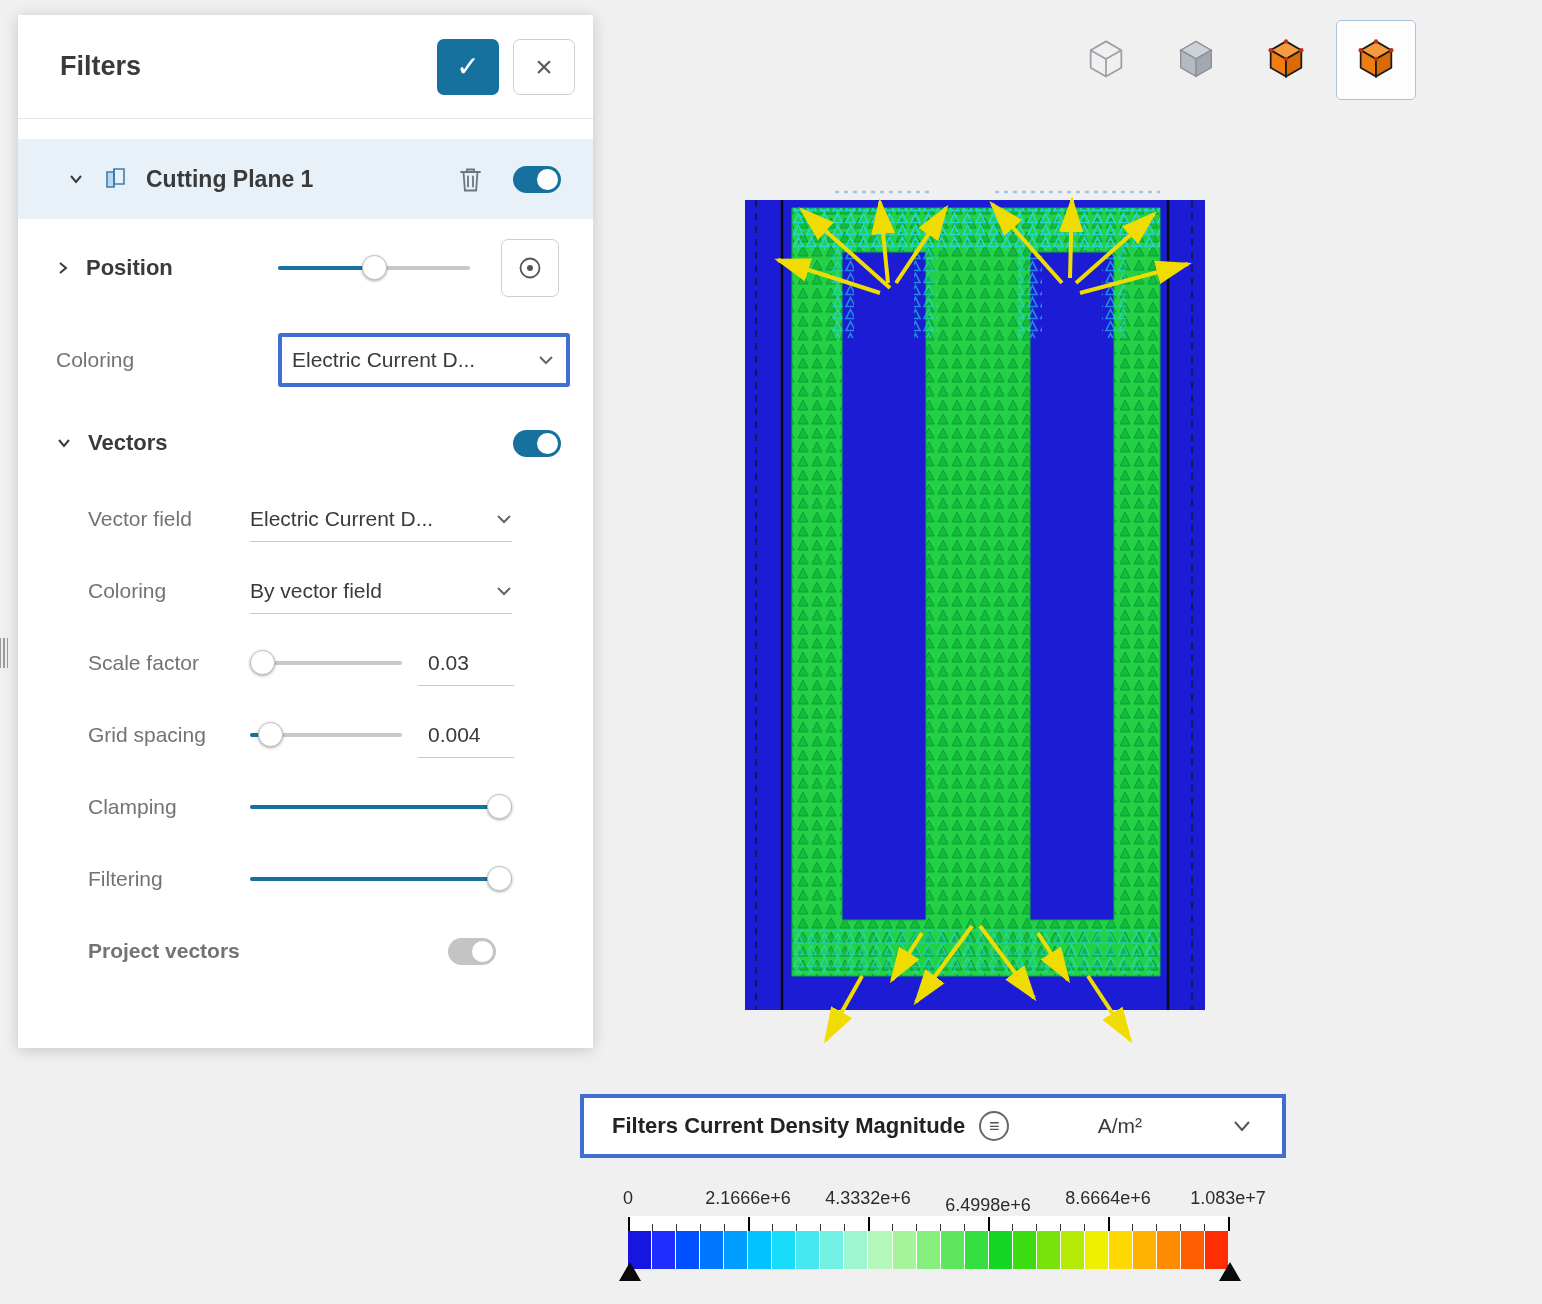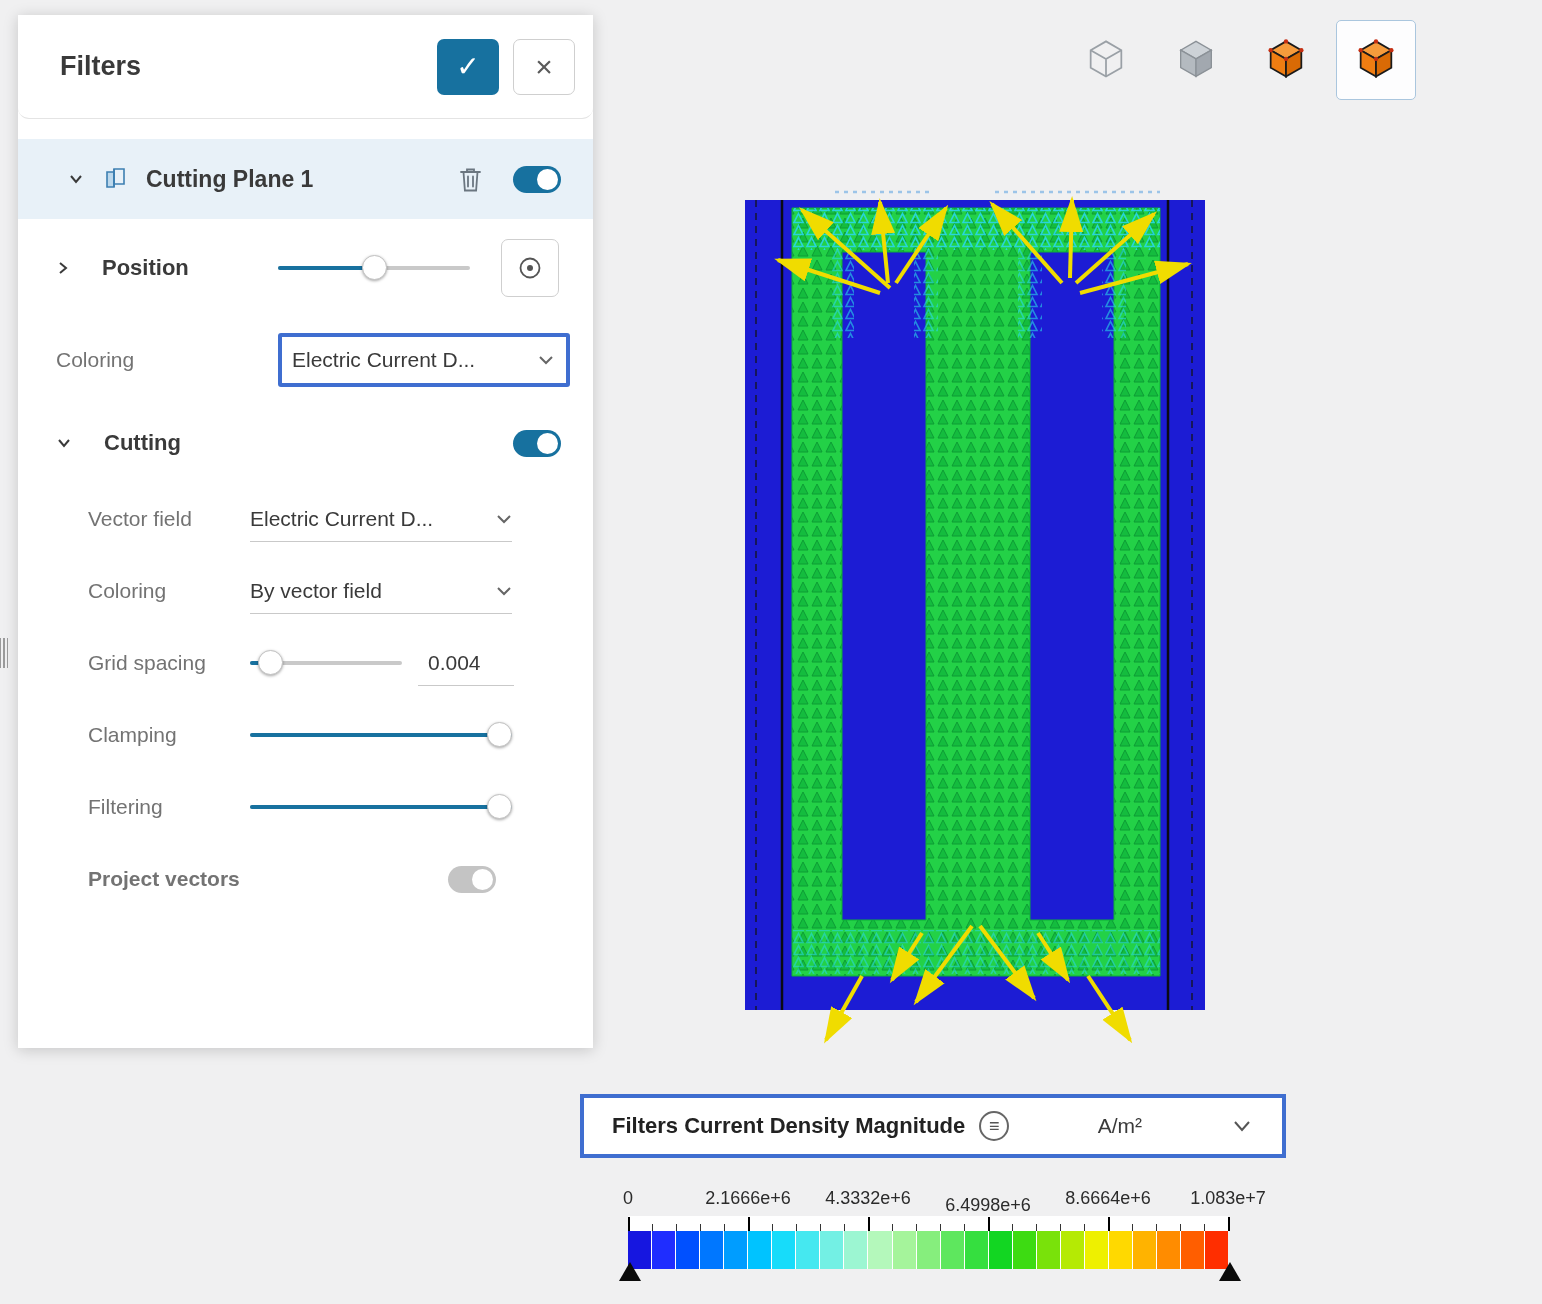--- a/index.html
+++ b/index.html
@@ -16,21 +16,20 @@
   #panel {
     position: absolute; left: 18px; top: 15px;
     width: 575px; height: 1033px;
     background: #fff;
     box-shadow: 0 2px 14px rgba(0,0,0,.18);
     overflow: hidden;
   }
   .panel-header {
     height: 104px; display: flex; align-items: center;
     border-bottom: 1px solid #e4e4e4;
-    border-radius: 11px;
   }
   .panel-title { font-size: 27px; font-weight: 700; color: #3a3a3a; margin-left: 42px; }
   .hdr-btns { margin-left: auto; margin-right: 18px; display: flex; gap: 14px; }
   .btn-apply {
     width: 62px; height: 56px; background: #17719f; color: #fff;
     border: none; border-radius: 7px; font-size: 28px; cursor: pointer;
   }
   .btn-close {
     width: 62px; height: 56px; background: #fff; color: #5a5a5a;
     border: 1px solid #cfcfcf; border-radius: 7px; font-size: 30px; cursor: pointer;
@@ -47,21 +46,21 @@
   .toggle {
     width: 48px; height: 27px; border-radius: 14px; background: #17719f;
     position: relative; margin-right: 32px; cursor: pointer; flex: 0 0 auto;
   }
   .toggle::after {
     content: ''; position: absolute; right: 3px; top: 3px;
     width: 21px; height: 21px; border-radius: 50%; background: #fff;
   }
 
   .row { display: flex; align-items: center; }
-  .label-col { width: 260px; padding-left: 38px; display: flex; align-items: center; gap: 32px; flex: 0 0 auto; }
+  .label-col { width: 260px; padding-left: 38px; display: flex; align-items: center; gap: 16px; flex: 0 0 auto; }
   .sub-label-col { width: 232px; padding-left: 70px; flex: 0 0 auto; }
   .section-label { font-size: 22px; font-weight: 700; color: #3a3a3a; }
   .plain-label { font-size: 21px; color: #737373; }
 
   .row-position { height: 98px; }
   .row-orientation { height: 100px; }
   .row-coloring { height: 86px; }
   .row-vectors-hdr { height: 80px; }
   .sub-row { height: 72px; }
 
@@ -228,21 +227,21 @@
     </div>
   </div>
 
   <div class="row row-vectors-hdr">
     <div class="label-col">
       <span class="chev">
         <svg width="16" height="14">
             <polyline points="3,4 8,10 13,4" fill="none" stroke="#3a3a3a" stroke-width="2"></polyline>
           </svg>
       </span>
-      <span class="section-label">Cutting</span>
+      <span class="section-label">Vectors</span>
     </div>
     <span class="spacer"></span>
     <div class="toggle"></div>
   </div>
 
   <div class="row sub-row">
     <div class="sub-label-col"><span class="plain-label">Vector field</span></div>
     <div class="dd-underline">
       <span class="dd-text">Electric Current D...</span>
       <span class="chev">
@@ -258,20 +257,29 @@
     <div class="dd-underline">
       <span class="dd-text">By vector field</span>
       <span class="chev">
         <svg width="16" height="12">
             <polyline points="2,3 8,9 14,3" fill="none" stroke="#666" stroke-width="2"></polyline>
           </svg>
       </span>
     </div>
   </div>
 
+  <div class="row sub-row">
+    <div class="sub-label-col"><span class="plain-label">Scale factor</span></div>
+    <div class="slider" style="width:152px">
+      <div class="track"></div>
+        <div class="fill" style="width:12px"></div>
+        <div class="knob" style="left:0"></div>
+    </div>
+    <div class="val-box">0.03</div>
+  </div>
 
   <div class="row sub-row">
     <div class="sub-label-col"><span class="plain-label">Grid spacing</span></div>
     <div class="slider" style="width:152px">
       <div class="track"></div>
         <div class="fill" style="width:18px"></div>
         <div class="knob" style="left:8px"></div>
     </div>
     <div class="val-box">0.004</div>
   </div>

